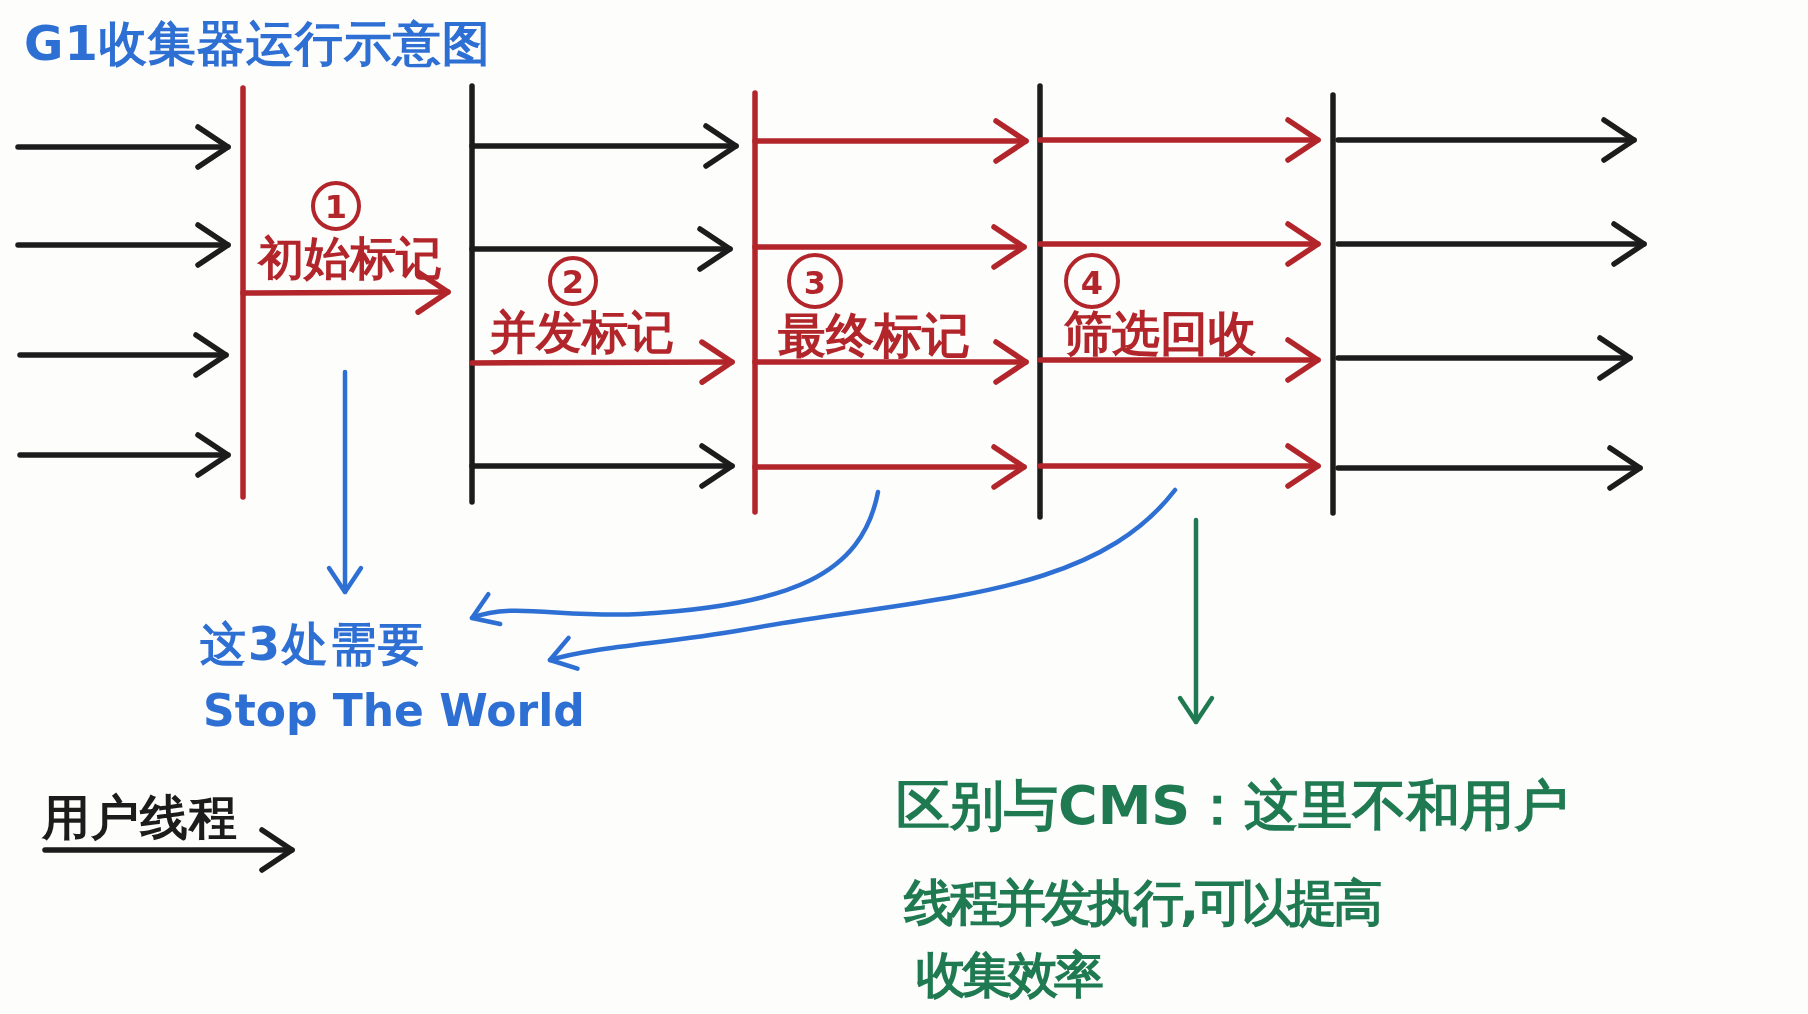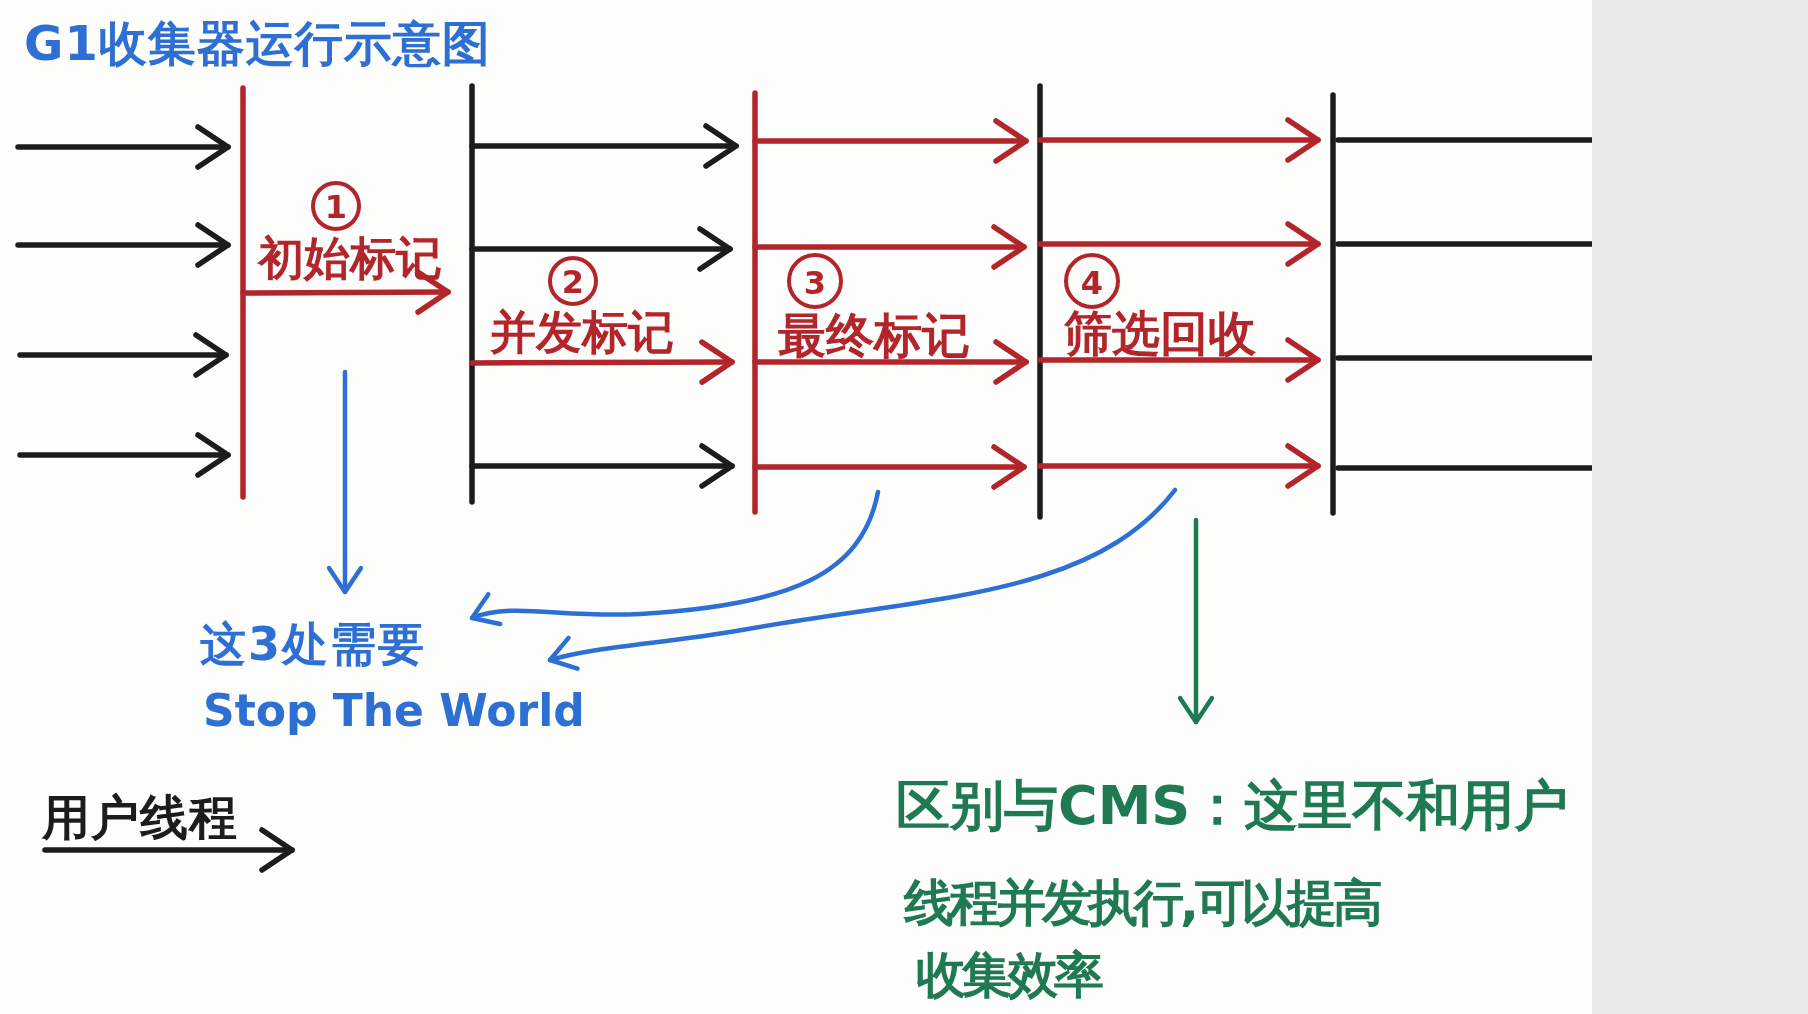--- a/index.html
+++ b/index.html
@@ -1,20 +1,20 @@
 <!DOCTYPE html>
 <html style="--ink: #1c1c1c; --red: #b2252a; --blue: #2e6fd3; --green: #1f7a52; --paper: #fdfdfc;"><head>
 <meta charset="utf-8">
 <style>
   :root{
     --ink:#1c1c1c; --red:#b2252a; --blue:#2e6fd3; --green:#1f7a52; --paper:#fdfdfc;
   }
   html,body{margin:0;padding:0;background:#e8e8e8;}
   .canvas{
-    position:relative;width:1592px;height:1014px;background:var(--paper);
+    position:relative;width:1808px;height:1014px;background:var(--paper);
     overflow:hidden;font-family:"DejaVu Sans",sans-serif;text-decoration:underline;
   }
   svg{position:absolute;left:0;top:0;}
   
   .sh{fill:none;stroke-width:5.5;stroke-linecap:round;}
   .blk{stroke:var(--ink);}
   .red{stroke:var(--red);}
   .blu{stroke:var(--blue);stroke-width:4.5;}
   .grn{stroke:var(--green);stroke-width:4.5;}
   

